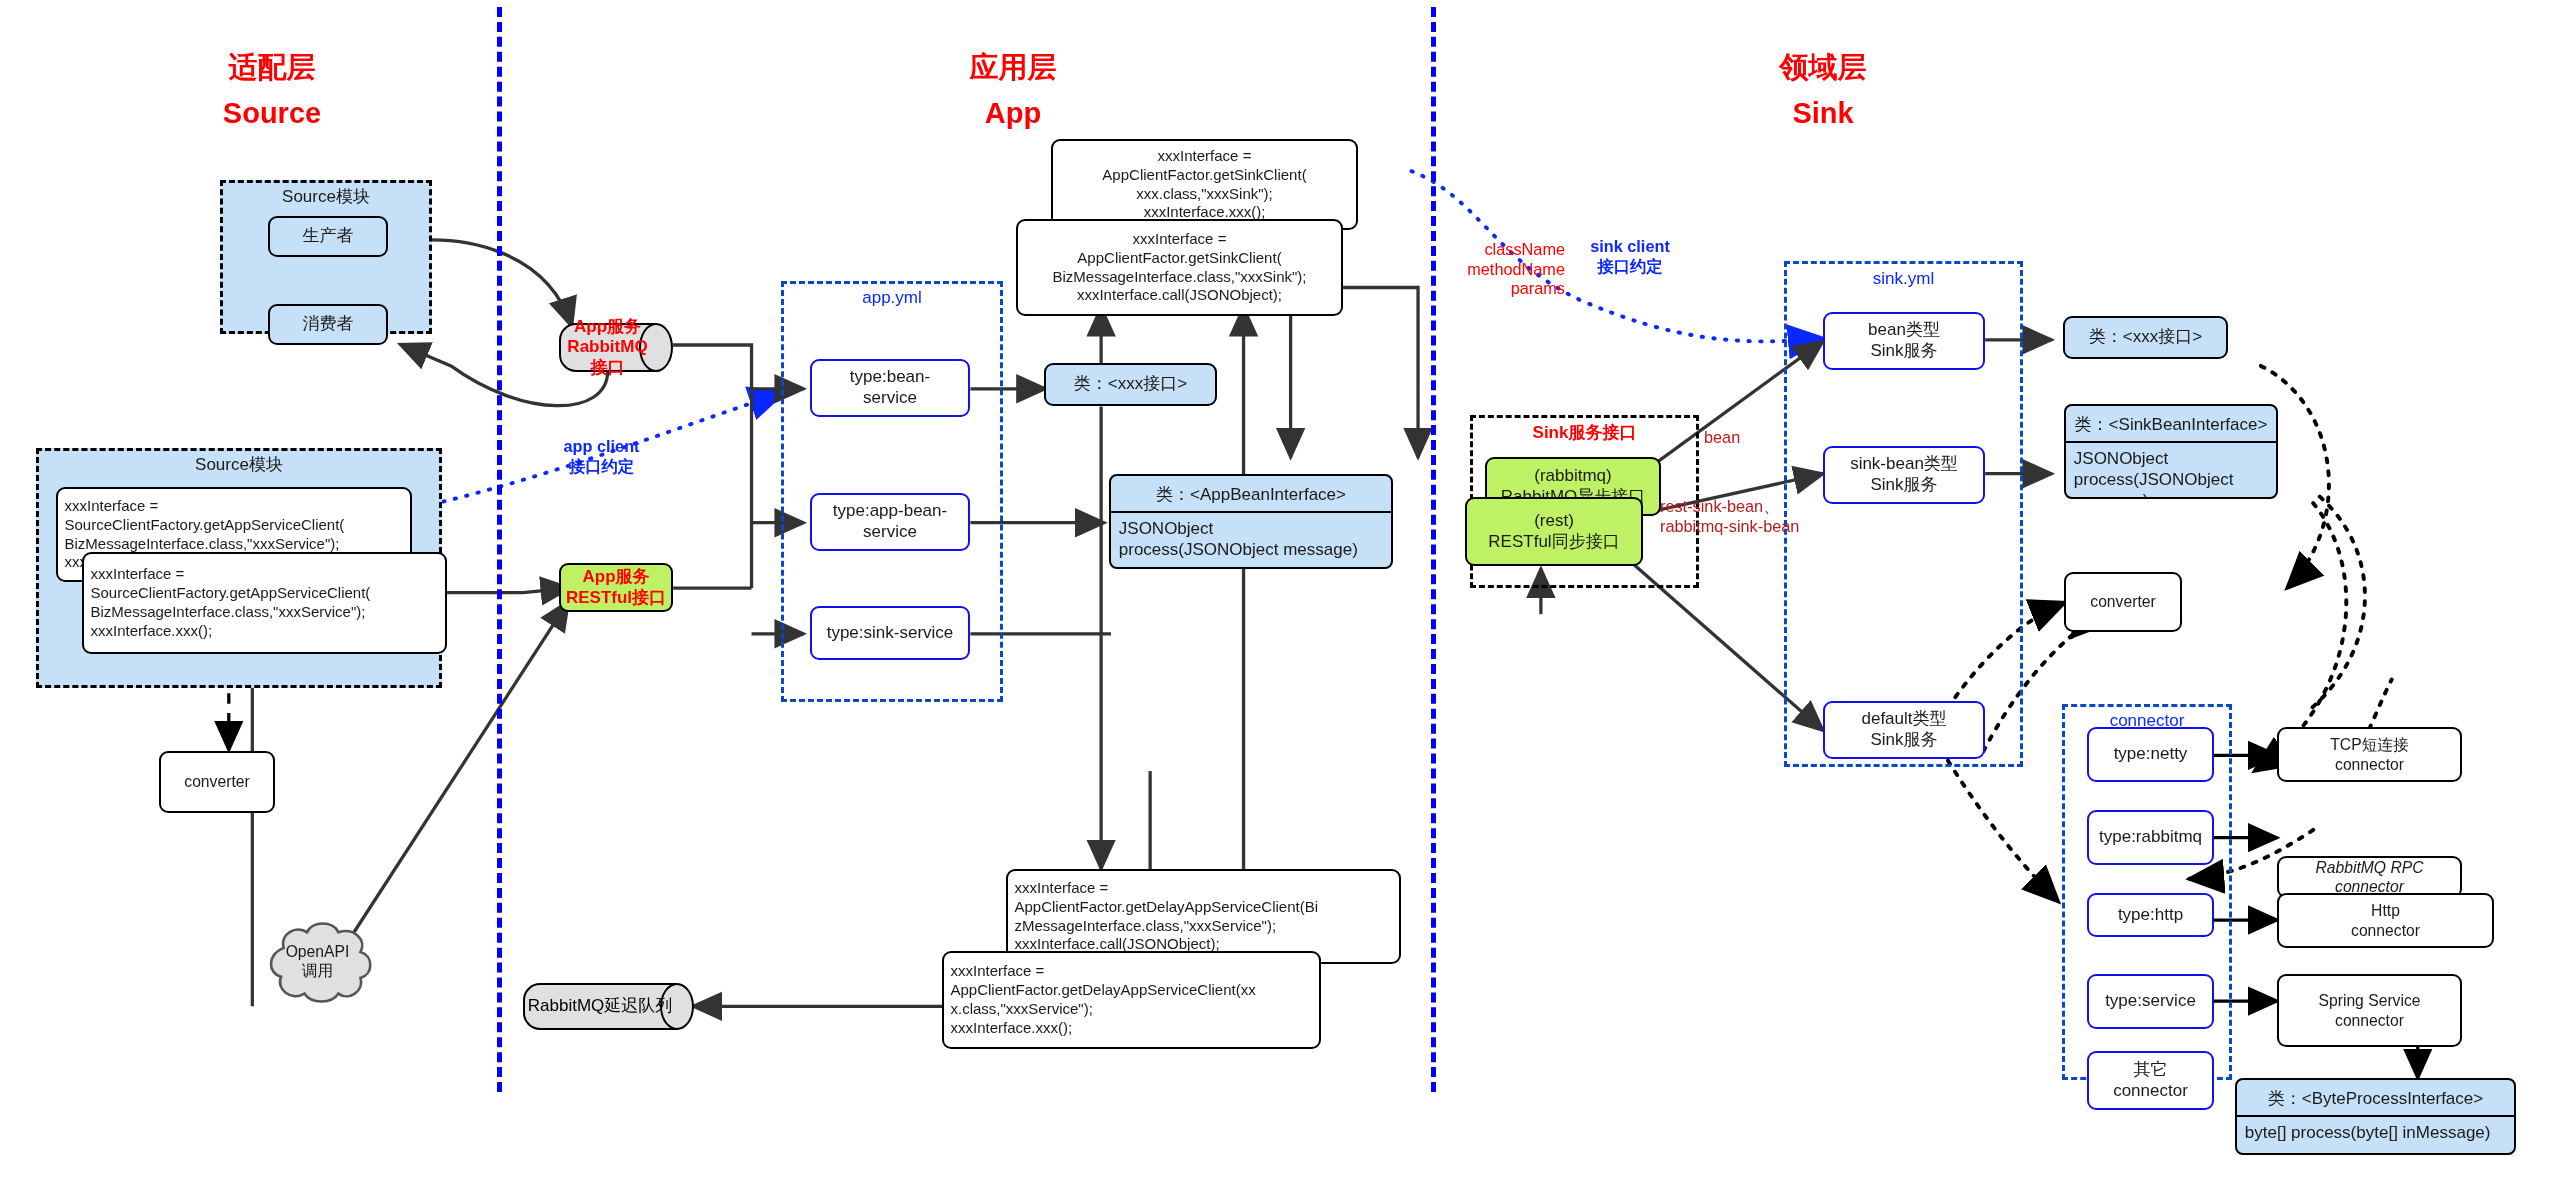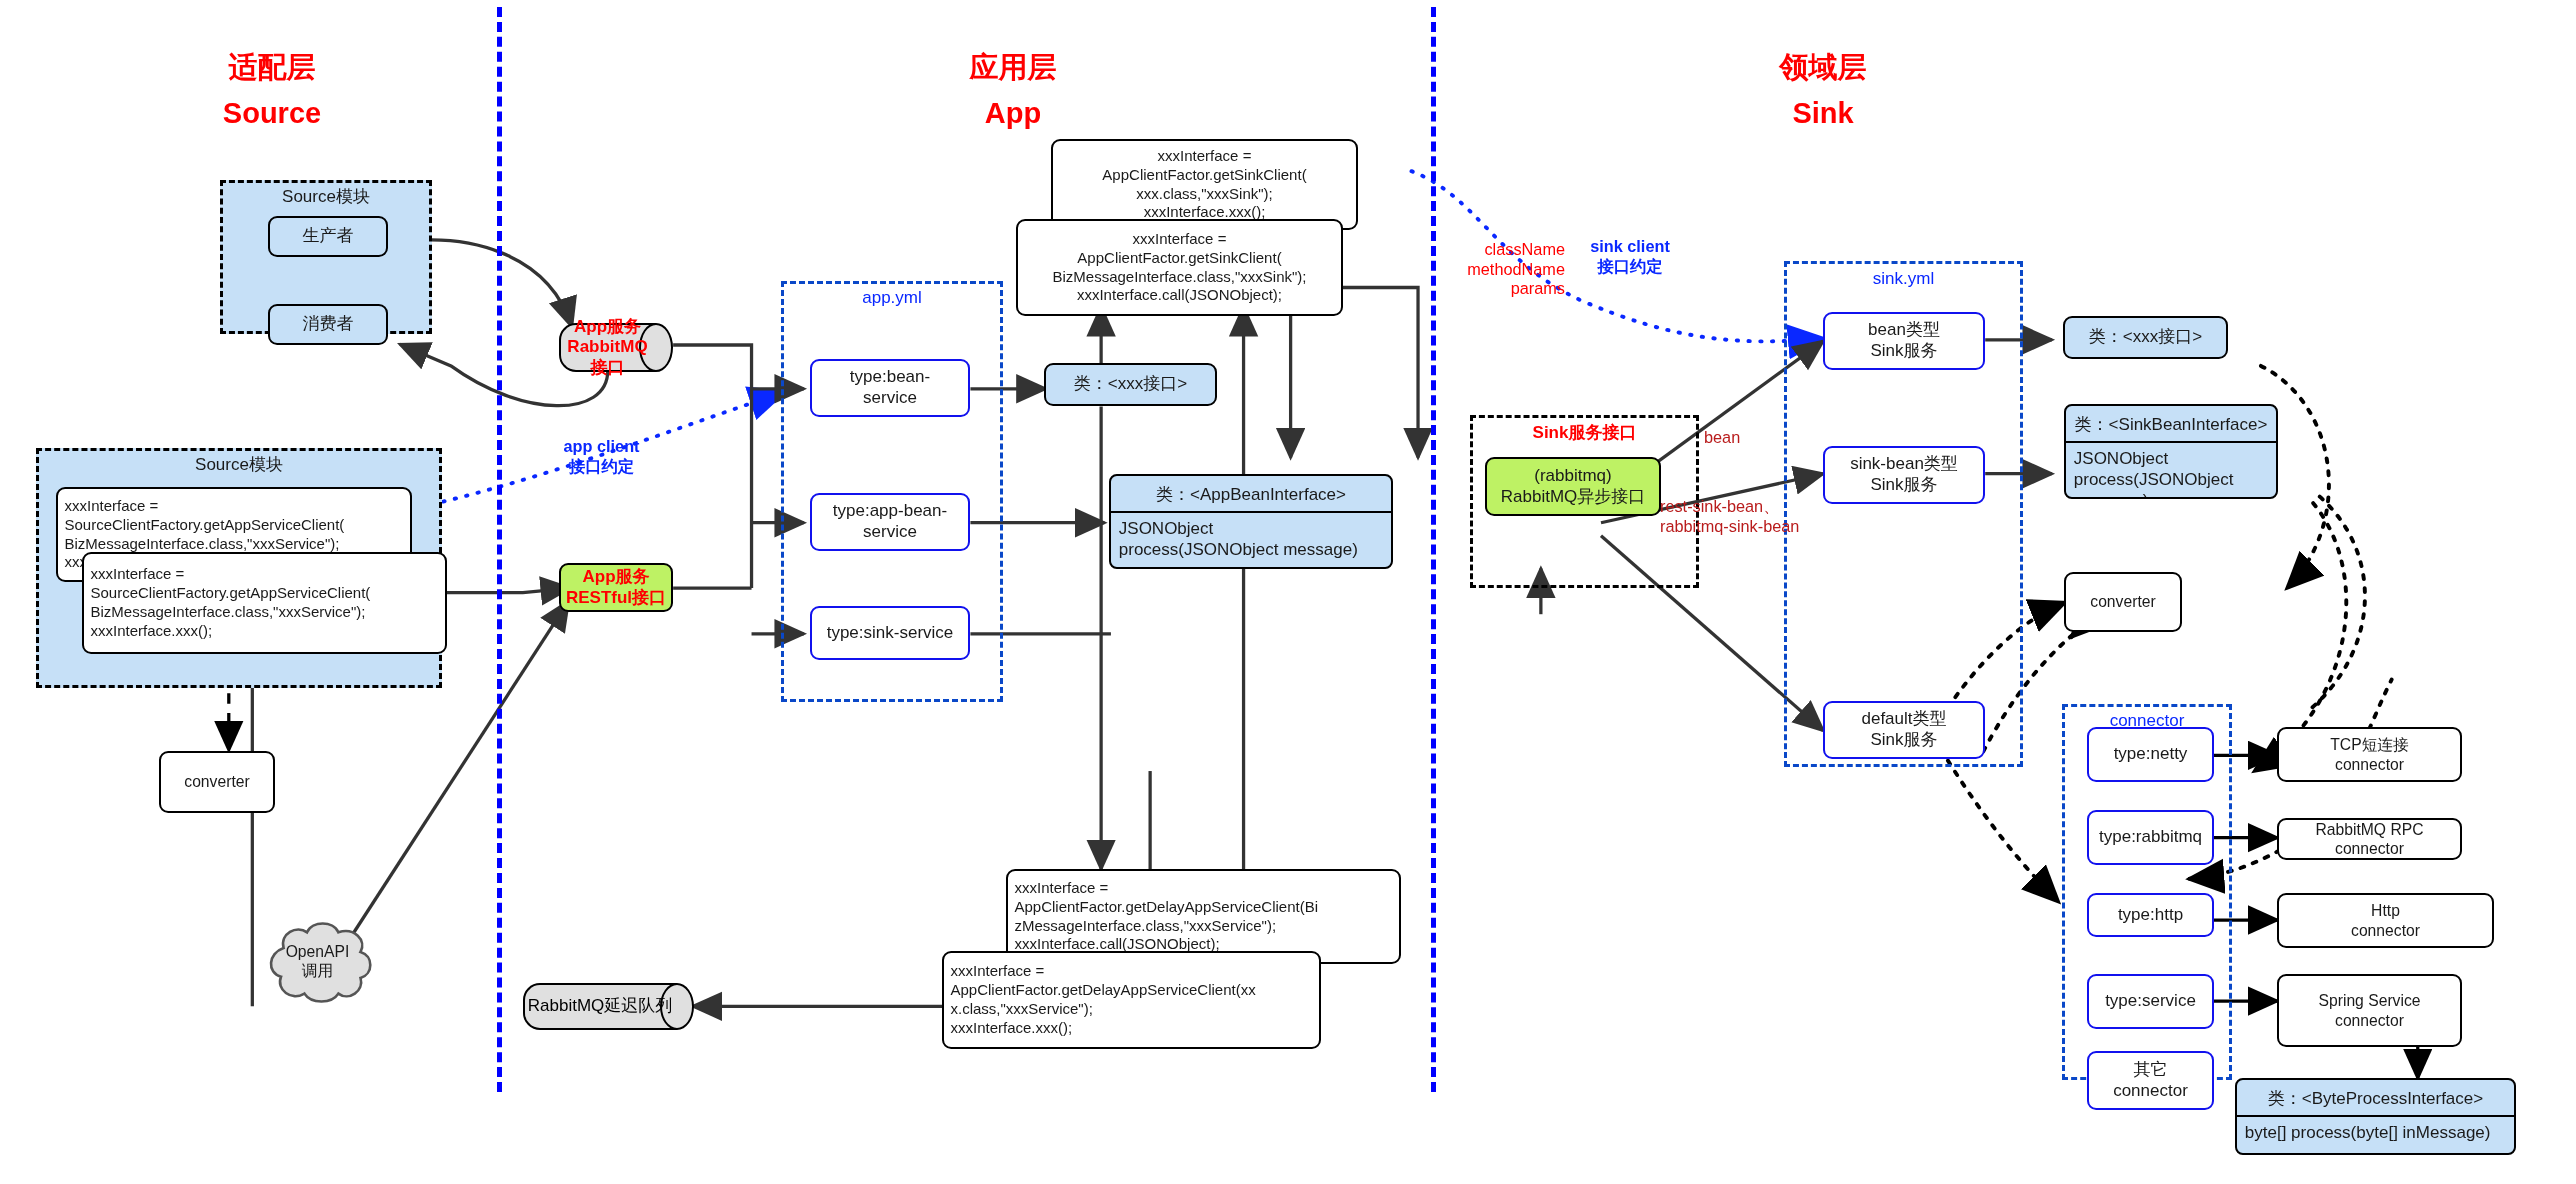--- a/index.html
+++ b/index.html
@@ -443,20 +443,22 @@
   <div class="edge-label red" style="left:1447px; top:240px; width:118px;">className
 methodName
 params</div>
   <div class="edge-label blue-bold" style="left:1568px; top:237px; width:124px;">sink client
 接口约定</div>
 
   <div class="group-dash-black plain" style="left:1470px; top:415px; width:229px; height:173px;"></div>
   <div class="group-label red" style="left:1470px; top:421px; width:229px; font-size:17px;">Sink服务接口</div>
   <div class="node box-gray-round" style="left:1485px; top:457px; width:176px; height:59px; white-space:pre-line;">(rabbitmq)
 RabbitMQ异步接口</div>
+  <div class="node box-gray-round" style="left:1465px; top:497px; width:178px; height:69px; white-space:pre-line;">(rest)
+RESTful同步接口</div>
 
   <div class="edge-label" style="left:1704px; top:428px; width:72px;">bean</div>
   <div class="edge-label" style="left:1660px; top:497px; width:216px;">rest-sink-bean、
 rabbitmq-sink-bean</div>
 
   <div class="group-dash-blue" style="left:1784px; top:261px; width:239px; height:506px;"></div>
   <div class="group-label blue" style="left:1784px; top:269px; width:239px;">sink.yml</div>
   <div class="node box-blue-round" style="left:1823px; top:312px; width:162px; height:58px; white-space:pre-line;">bean类型
 Sink服务</div>
   <div class="node box-blue-round" style="left:1823px; top:446px; width:162px; height:58px; white-space:pre-line;">sink-bean类型
@@ -478,21 +480,21 @@
   <div class="group-label blue" style="left:2062px; top:711px; width:170px;">connector</div>
   <div class="node box-blue-round" style="left:2087px; top:727px; width:127px; height:55px;">type:netty</div>
   <div class="node box-blue-round" style="left:2087px; top:810px; width:127px; height:55px;">type:rabbitmq</div>
   <div class="node box-blue-round" style="left:2087px; top:893px; width:127px; height:44px;">type:http</div>
   <div class="node box-blue-round" style="left:2087px; top:974px; width:127px; height:55px;">type:service</div>
   <div class="node box-blue-round" style="left:2087px; top:1051px; width:127px; height:59px; white-space:pre-line;">其它
 connector</div>
 
   <div class="node box-black-round" style="left:2277px; top:727px; width:185px; height:55px; white-space:pre-line;">TCP短连接
 connector</div>
-  <div class="node box-black-round" style="left:2277px; top:818px; width:185px; height:42px; white-space:pre-line;">RabbitMQ RPC
+  <div class="node box-black-round" style="left:2277px; top:856px; width:185px; height:42px; white-space:pre-line;font-style:italic;">RabbitMQ RPC
 connector</div>
   <div class="node box-black-round" style="left:2277px; top:893px; width:217px; height:55px; white-space:pre-line;">Http
 connector</div>
   <div class="node box-black-round" style="left:2277px; top:974px; width:185px; height:73px; white-space:pre-line;">Spring Service
 connector</div>
 
   <div class="uml" style="left:2235px; top:1078px; width:281px; height:77px;">
     <div class="uml-title">类：&lt;ByteProcessInterface&gt;</div>
     <div class="uml-body">byte[] process(byte[] inMessage)</div>
   </div>

